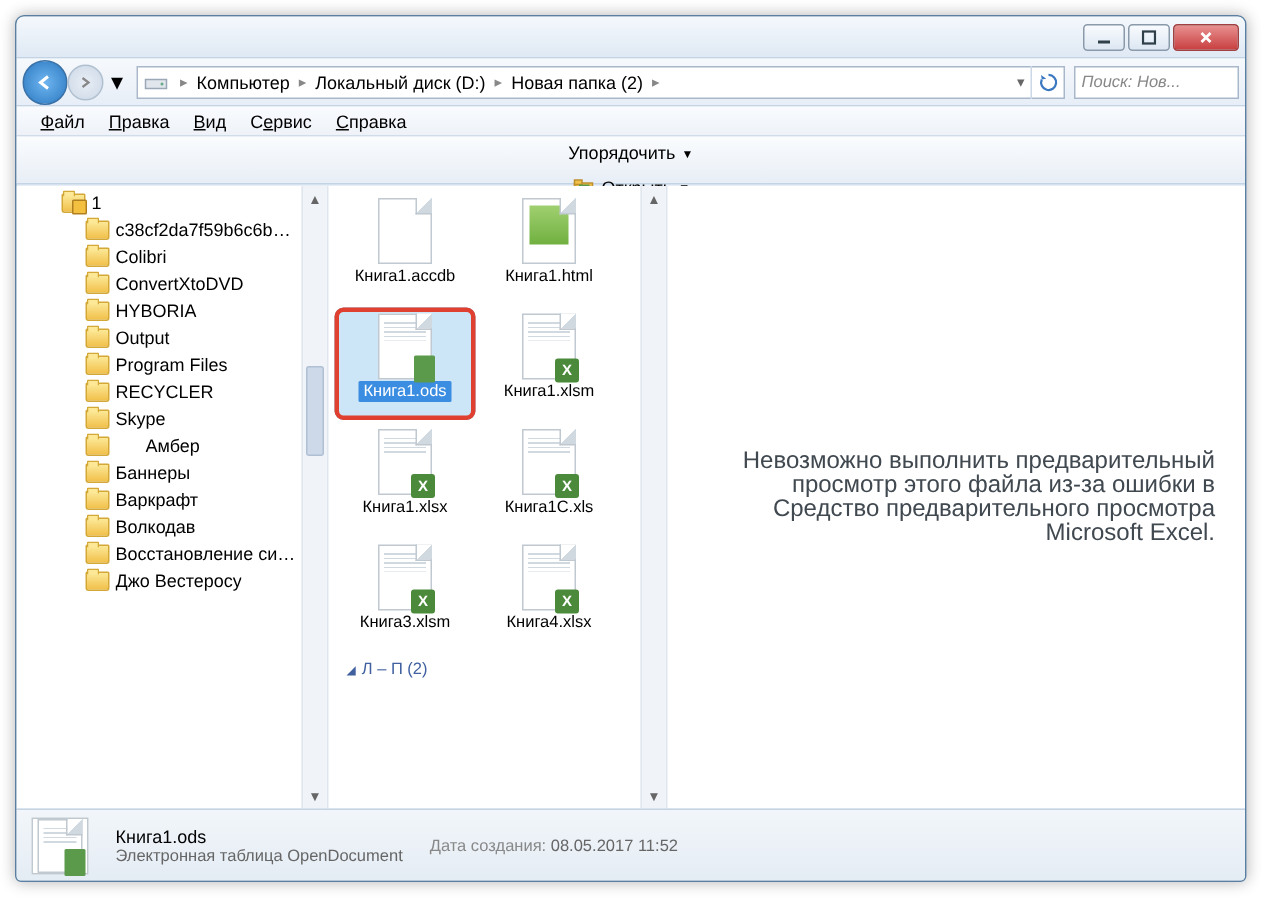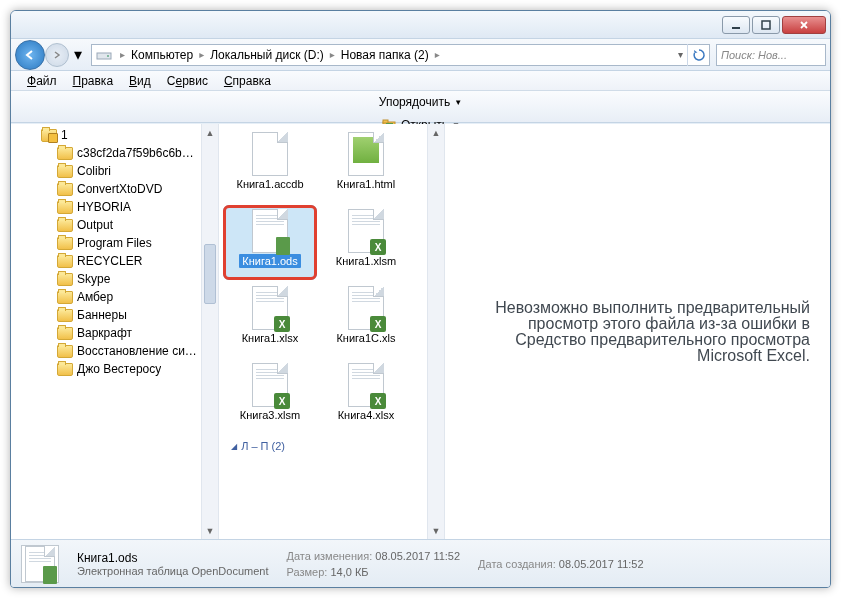--- a/index.html
+++ b/index.html
@@ -225,29 +225,33 @@
           <div class="tree-item sub">
             <span class="folder-icon"></span>
             <span style="white-space: nowrap; overflow: hidden; text-overflow: ellipsis;">RECYCLER</span>
           </div>
           <div class="tree-item sub">
             <span class="folder-icon"></span>
             <span style="white-space: nowrap; overflow: hidden; text-overflow: ellipsis;">Skype</span>
           </div>
           <div class="tree-item sub">
             <span class="folder-icon"></span>
-            <span style="white-space: nowrap; overflow: hidden; text-overflow: ellipsis;">Амбер</span>
+            <span style="white-space: nowrap; overflow: hidden; text-overflow: ellipsis; margin-left: 20px;">Амбер</span>
           </div>
           <div class="tree-item sub">
             <span class="folder-icon"></span>
             <span style="white-space: nowrap; overflow: hidden; text-overflow: ellipsis;">Баннеры</span>
           </div>
           <div class="tree-item sub">
             <span class="folder-icon"></span>
             <span style="white-space: nowrap; overflow: hidden; text-overflow: ellipsis;">Варкрафт</span>
+          </div>
+          <div class="tree-item sub">
+            <span class="folder-icon"></span>
+            <span style="white-space: nowrap; overflow: hidden; text-overflow: ellipsis;">Волкодав</span>
           </div>
           <div class="tree-item sub">
             <span class="folder-icon"></span>
             <span style="white-space: nowrap; overflow: hidden; text-overflow: ellipsis;">Восстановление системы</span>
           </div>
           <div class="tree-item sub">
             <span class="folder-icon"></span>
             <span style="white-space: nowrap; overflow: hidden; text-overflow: ellipsis;">Джо Вестеросу</span>
           </div>
         </div>
@@ -349,21 +353,17 @@
       <div class="doc-icon" style="width:30px;height:36px;">
           <div class="grid-lines"></div>
           <div class="ods-badge"></div>
         </div>
     </div>
     <div class="det-main">
       <div class="fname">Книга1.ods</div>
       <div class="ftype">Электронная таблица OpenDocument</div>
     </div>
     <div class="det-col">
-      <div><span class="lbl">Дата изменения:</span> <span>08.05.2017 11:52</span></div>
-      <div><span class="lbl">Размер:</span> <span>14,0 КБ</span></div>
-    </div>
-    <div class="det-col">
       <div><span class="lbl">Дата создания:</span> <span>08.05.2017 11:52</span></div>
     </div>
   </div>
 
 </div>
 
 </body></html>

